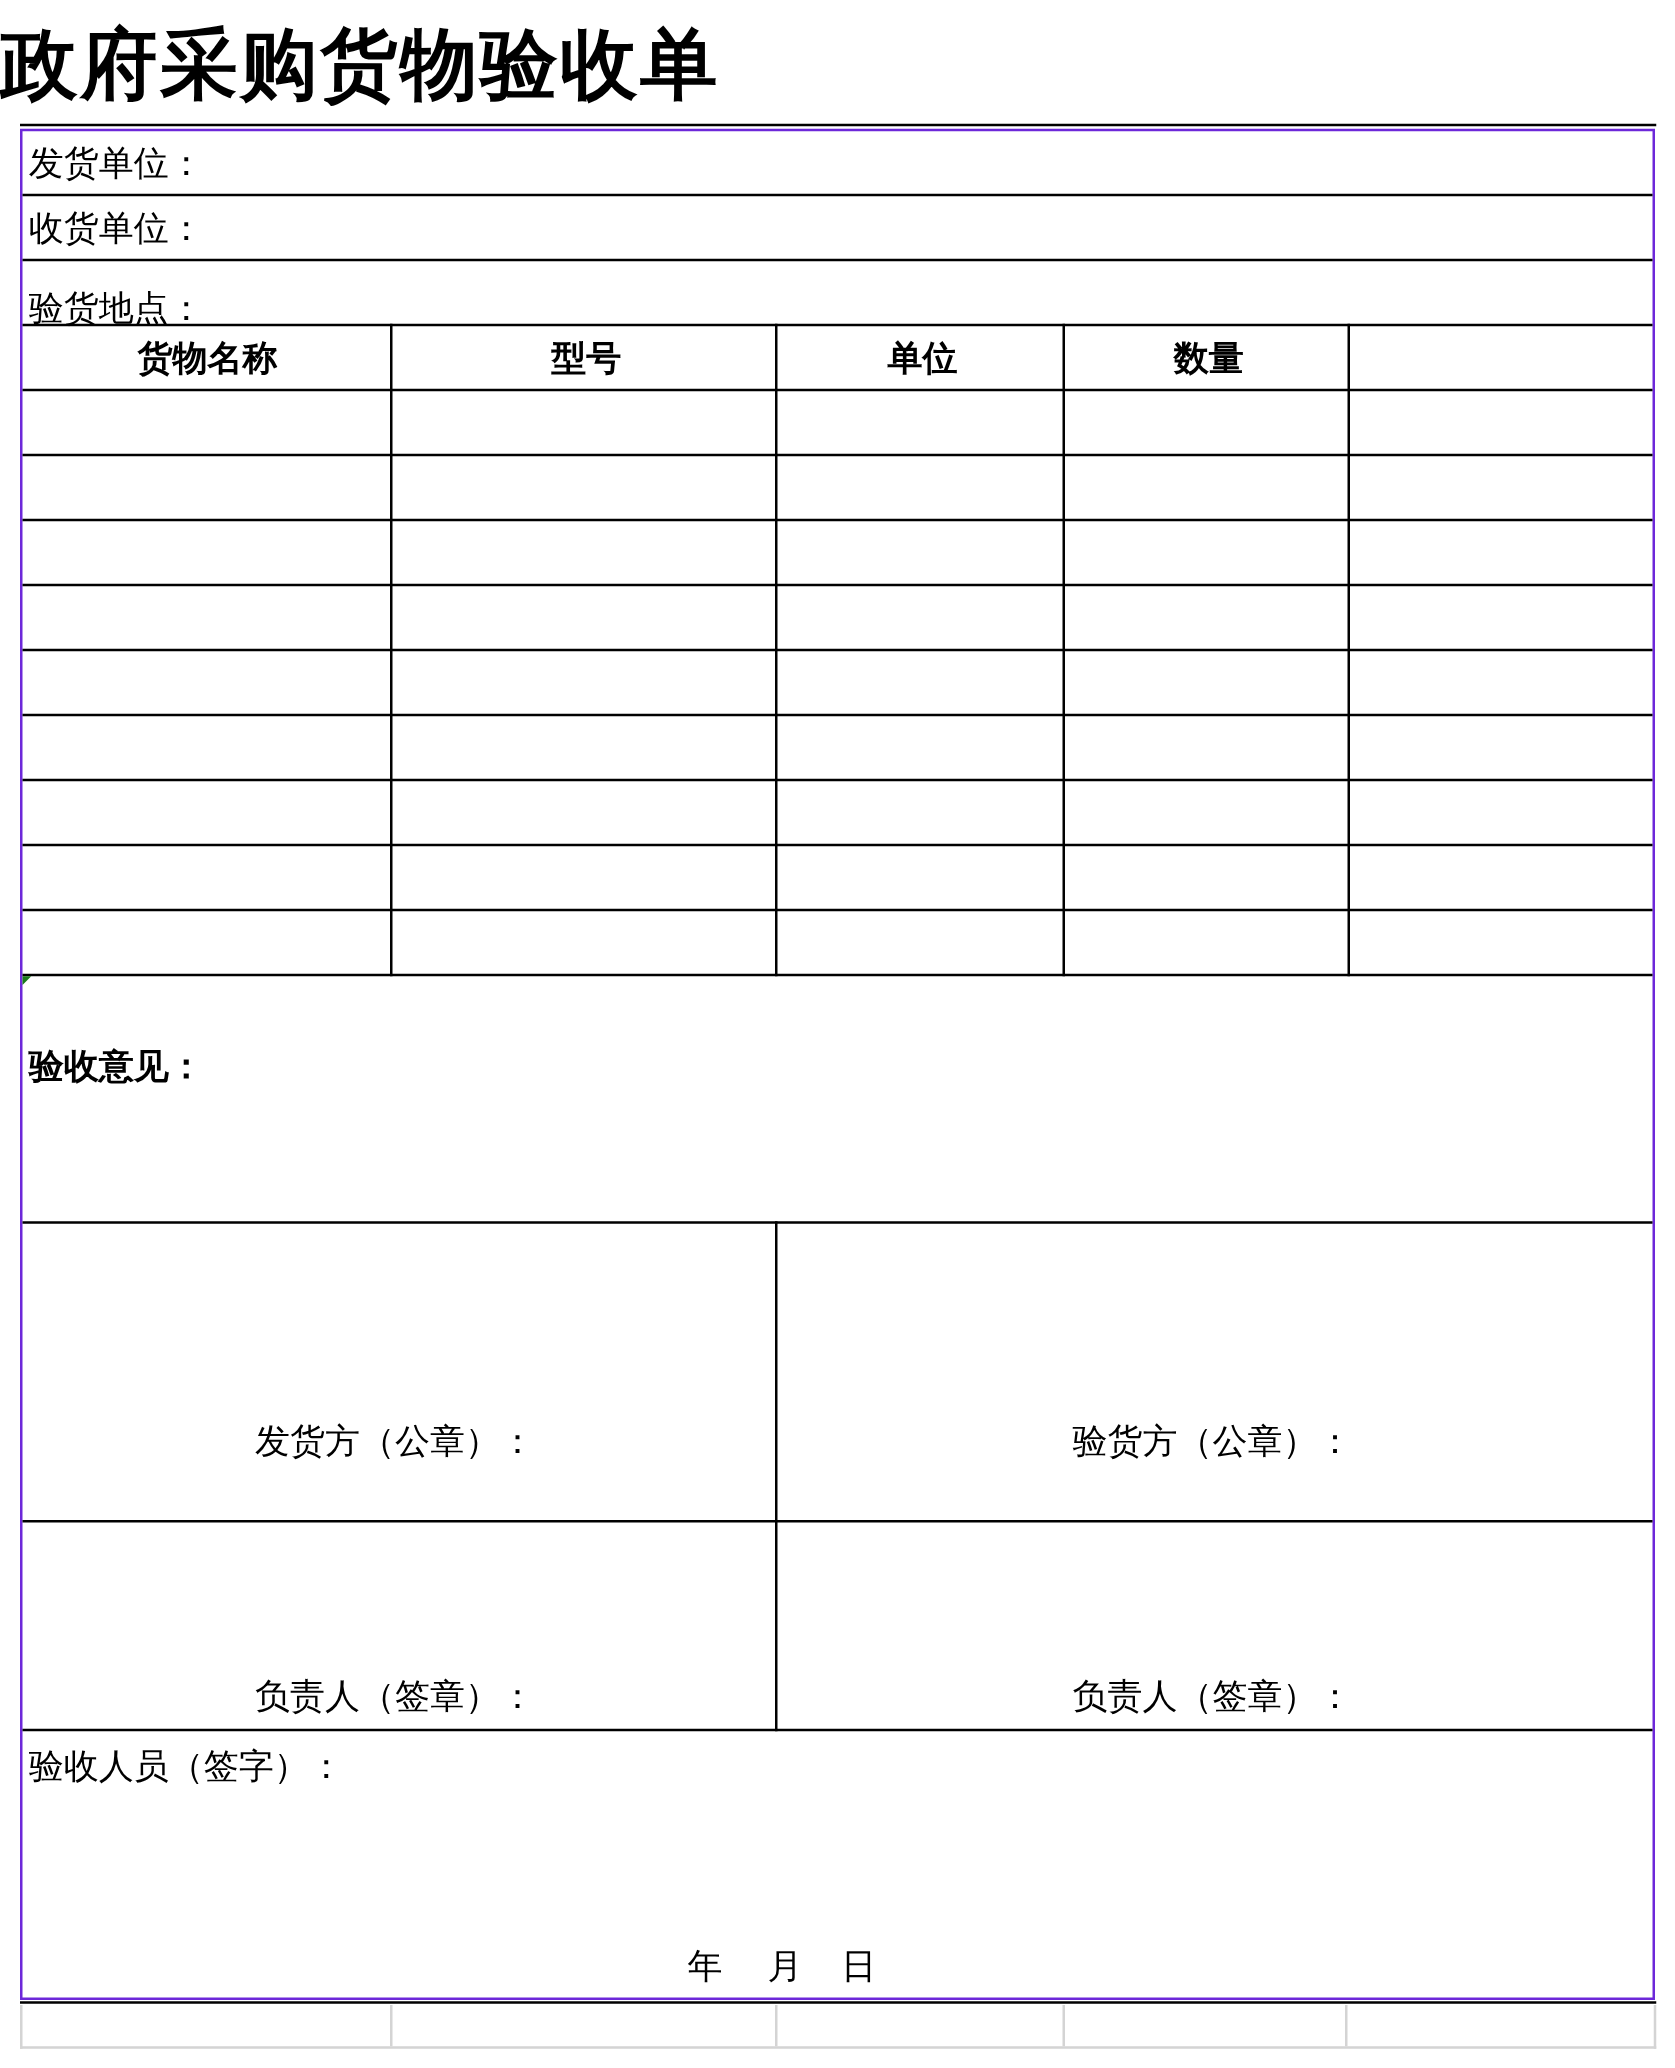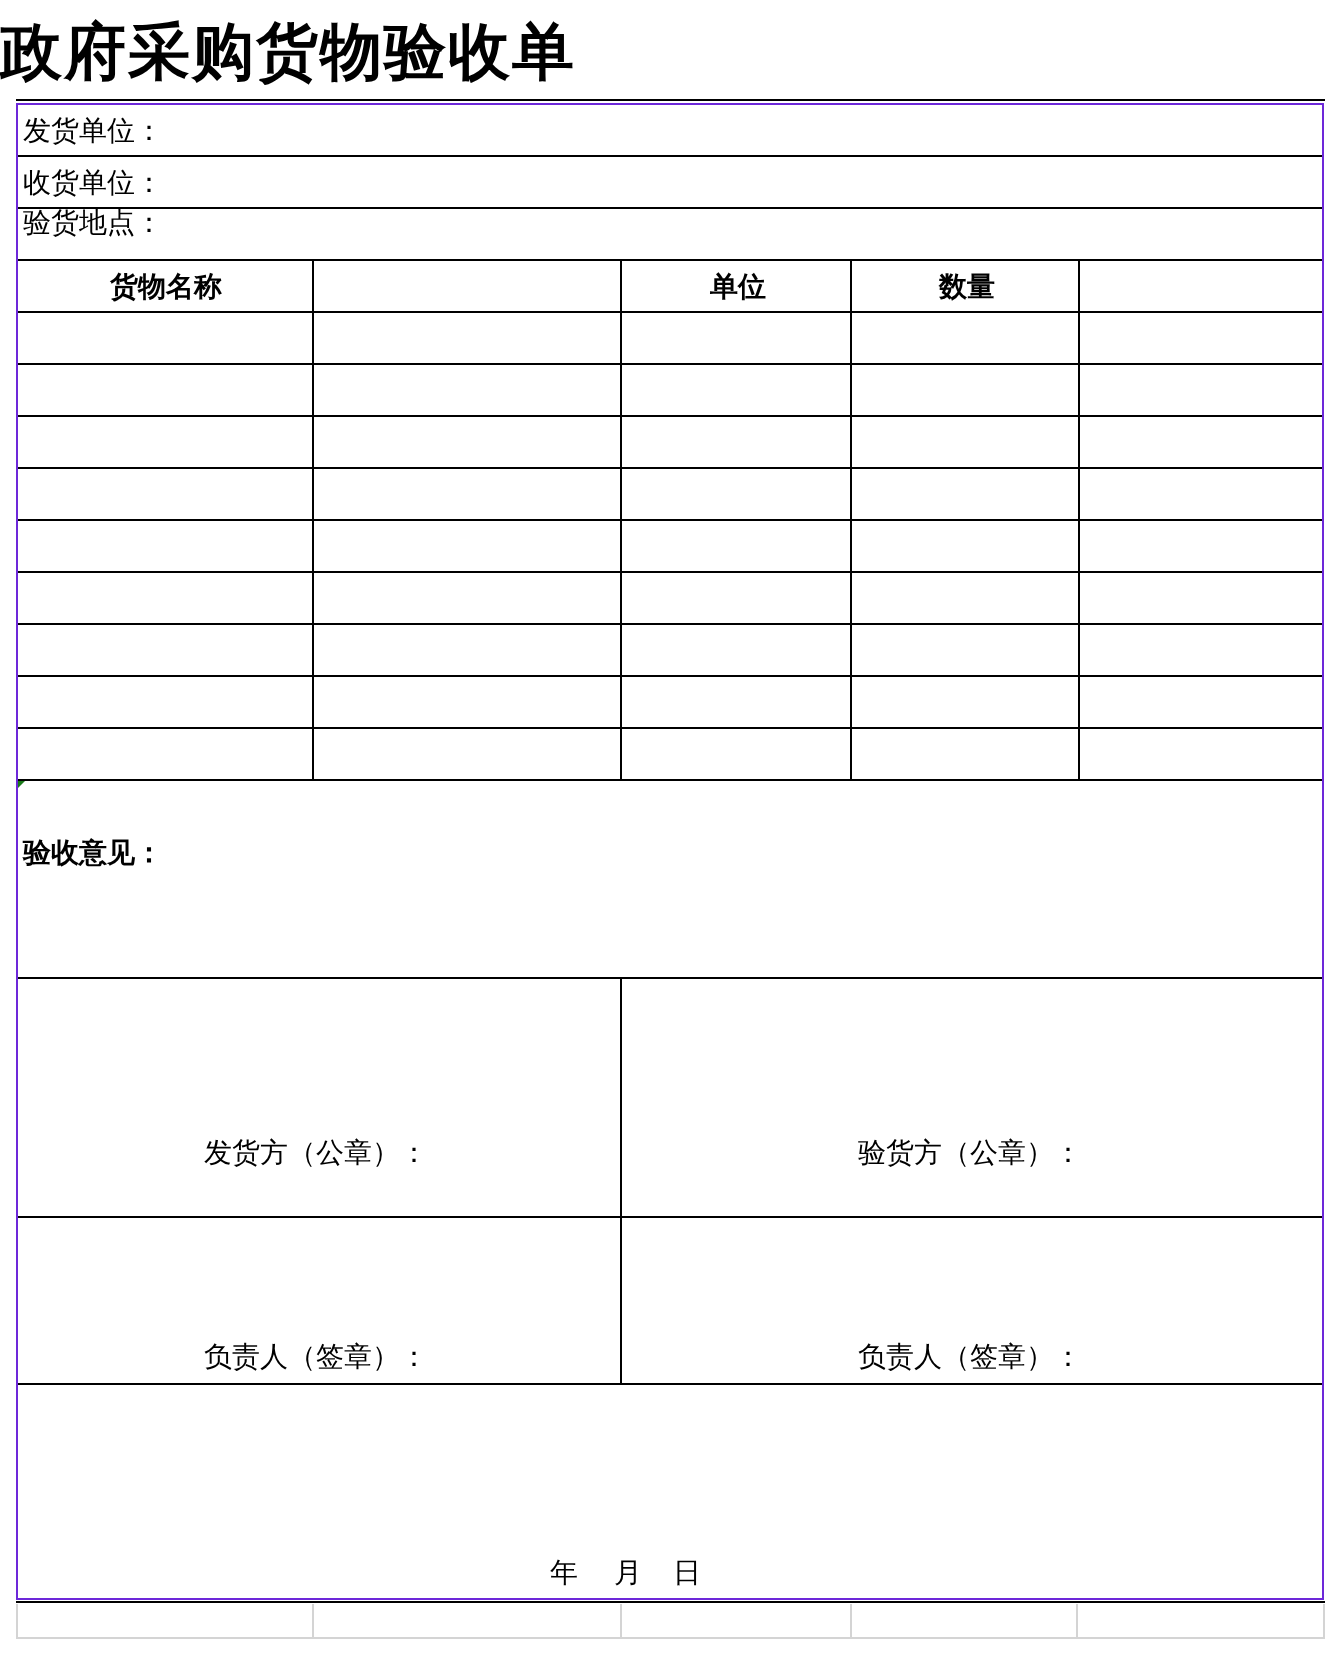--- a/index.html
+++ b/index.html
@@ -41,24 +41,25 @@
 <div class="title">政府采购货物验收单</div>
 
 <div class="outer-line" style="top:99px;"></div>
 
 <div class="box">
 
   <div class="label" style="left:5px; top:0;">发货单位：</div>
   <div class="hline" style="top:50px;"></div>
   <div class="label" style="left:5px; top:52px;">收货单位：</div>
   <div class="hline" style="top:102px;"></div>
-  <div class="label" style="left:5px; top:92px;">验货地点：</div>
+  <div class="label" style="left:5px; top:116px;">验货地点：</div>
   <div class="hline" style="top:154px;"></div>
 
   <div class="head-cell" style="left:0; width:296px;">货物名称</div>
+  <div class="head-cell" style="left:298px; width:306px;">型号</div>
   <div class="head-cell" style="left:606px; width:228px;">单位</div>
   <div class="head-cell" style="left:836px; width:226px;">数量</div>
   <div class="hline" style="top:206px;"></div>
 
   <div class="hline" style="top:258px;"></div>
   <div class="hline" style="top:310px;"></div>
   <div class="hline" style="top:362px;"></div>
   <div class="hline" style="top:414px;"></div>
   <div class="hline" style="top:466px;"></div>
   <div class="hline" style="top:518px;"></div>
@@ -88,20 +89,21 @@
   <div class="sig-text" style="left:186px; top:1028px;text-align:right;">发货方（公章）：</div>
   <div class="sig-text" style="left:840px; top:1028px;">验货方（公章）：</div>
 
   <div class="hline" style="top:1111px;"></div>
 
   <div class="sig-text" style="left:186px; top:1232px;">负责人（签章）：</div>
   <div class="sig-text" style="left:840px; top:1232px;">负责人（签章）：</div>
 
   <div class="hline" style="top:1278px;"></div>
 
+  <div class="sig-text" style="left:5px; top:1288px;">验收人员（签字）：</div>
 
   <div class="date-text" style="left:532px; top:1448px;">年</div>
   <div class="date-text" style="left:596px; top:1448px;">月</div>
   <div class="date-text" style="left:655px; top:1448px;">日</div>
 </div>
 
 <div class="outer-line" style="top:1601px;"></div>
 
 <div class="grid-row">
   <div class="grid-div" style="left:294px;"></div>

